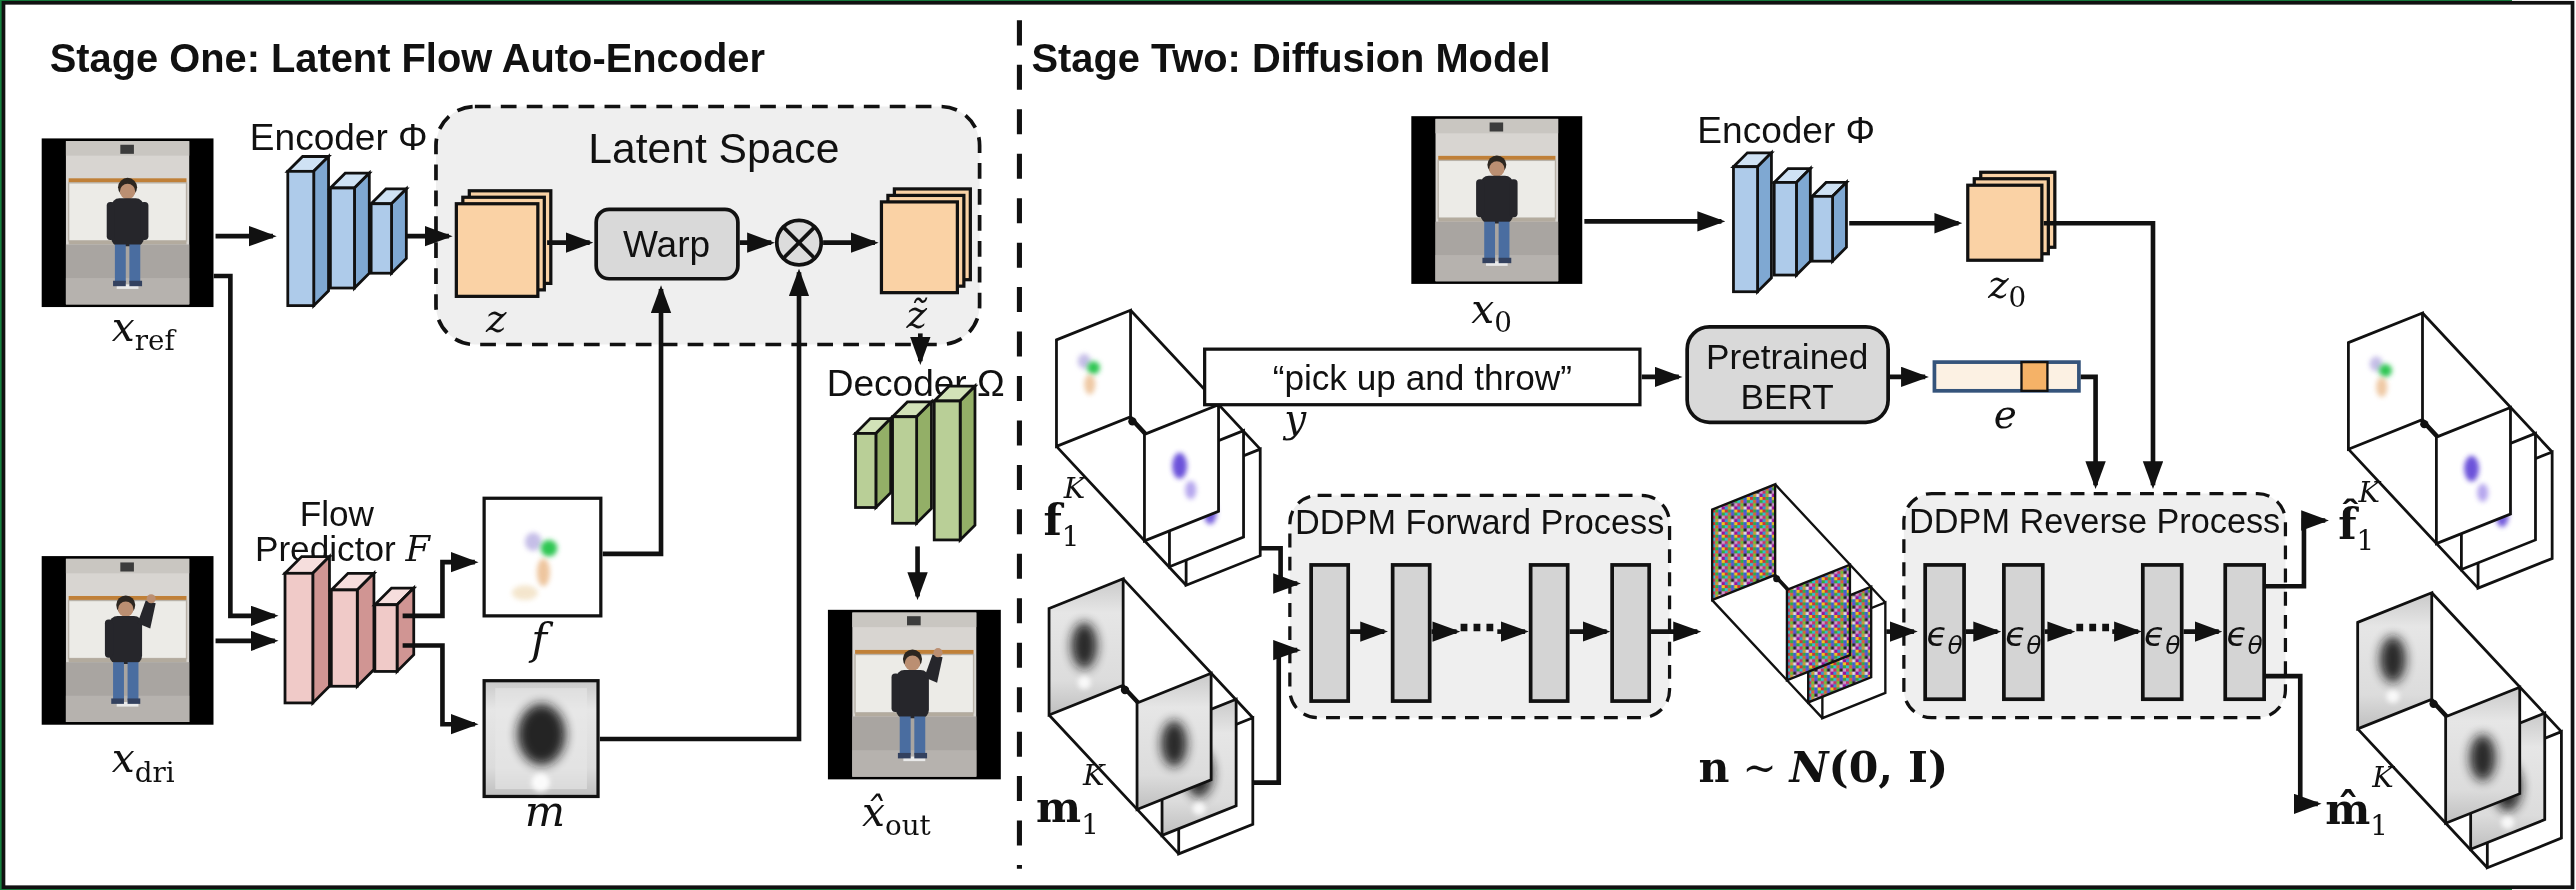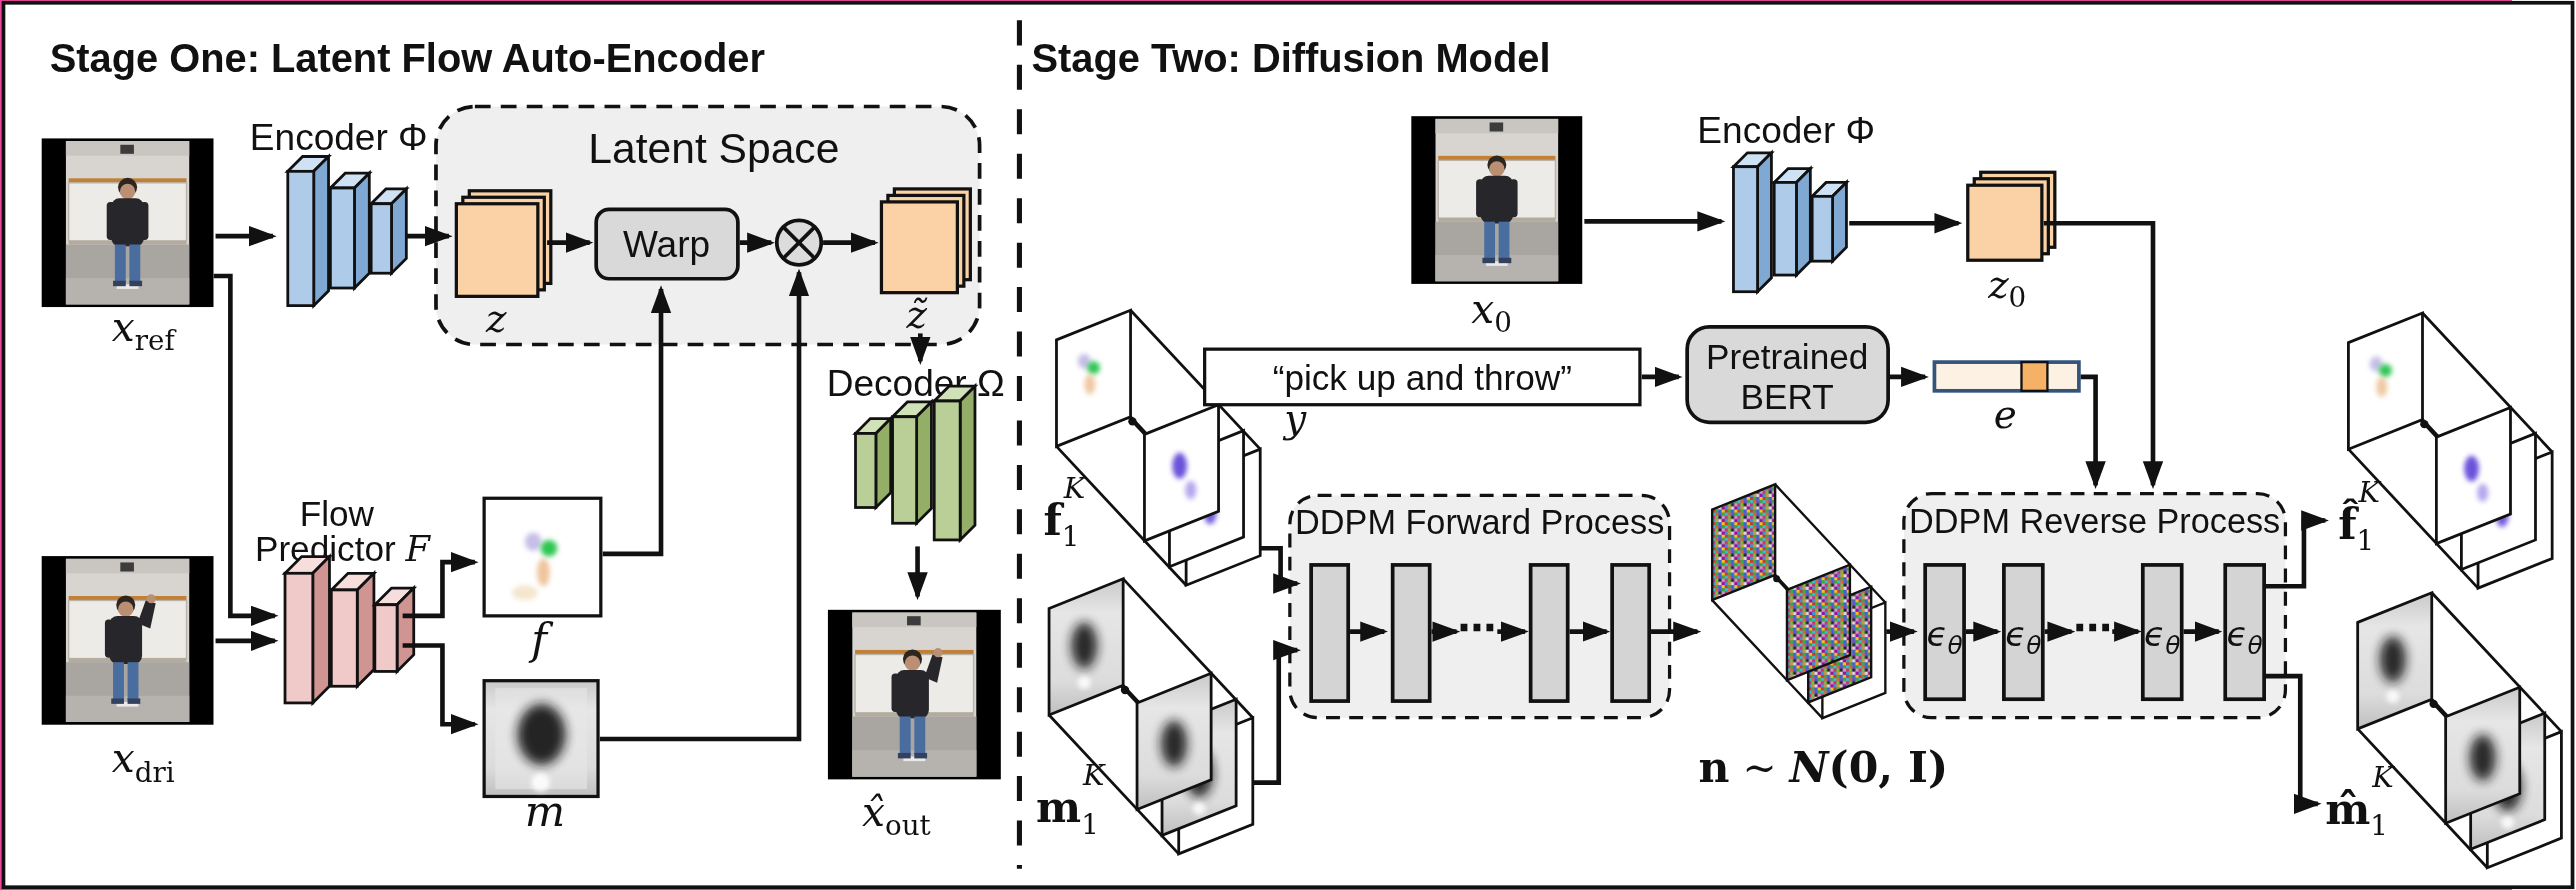--- a/index.html
+++ b/index.html
@@ -1,16 +1,16 @@
 <!DOCTYPE html>
 <html style="font-size:15px"><head>
 <meta charset="utf-8">
 <style>
   html,body{margin:0;padding:0;background:#ffffff;}
-  #fig{position:relative;width:2512px;height:890px;background:#ec4899;}
+  #fig{position:relative;width:2512px;height:890px;background:#15803d;}
   svg{display:block;}
   text{fill:#111;}
   .title{font:700 43px "Liberation Sans","DejaVu Sans",sans-serif;}
   .lab{font:400 40px "Liberation Sans","DejaVu Sans",sans-serif;}
   .lab46{font:400 46px "Liberation Sans","DejaVu Sans",sans-serif;}
   .lab38{font:400 38px "Liberation Sans","DejaVu Sans",sans-serif;}
   .lab37{font:400 37px "Liberation Sans","DejaVu Sans",sans-serif;}
   .math{font:italic 44px "DejaVu Serif","Liberation Serif",serif;}
   .math42{font:italic 42px "DejaVu Serif","Liberation Serif",serif;}
   .math46{font:italic 46px "DejaVu Serif","Liberation Serif",serif;}

